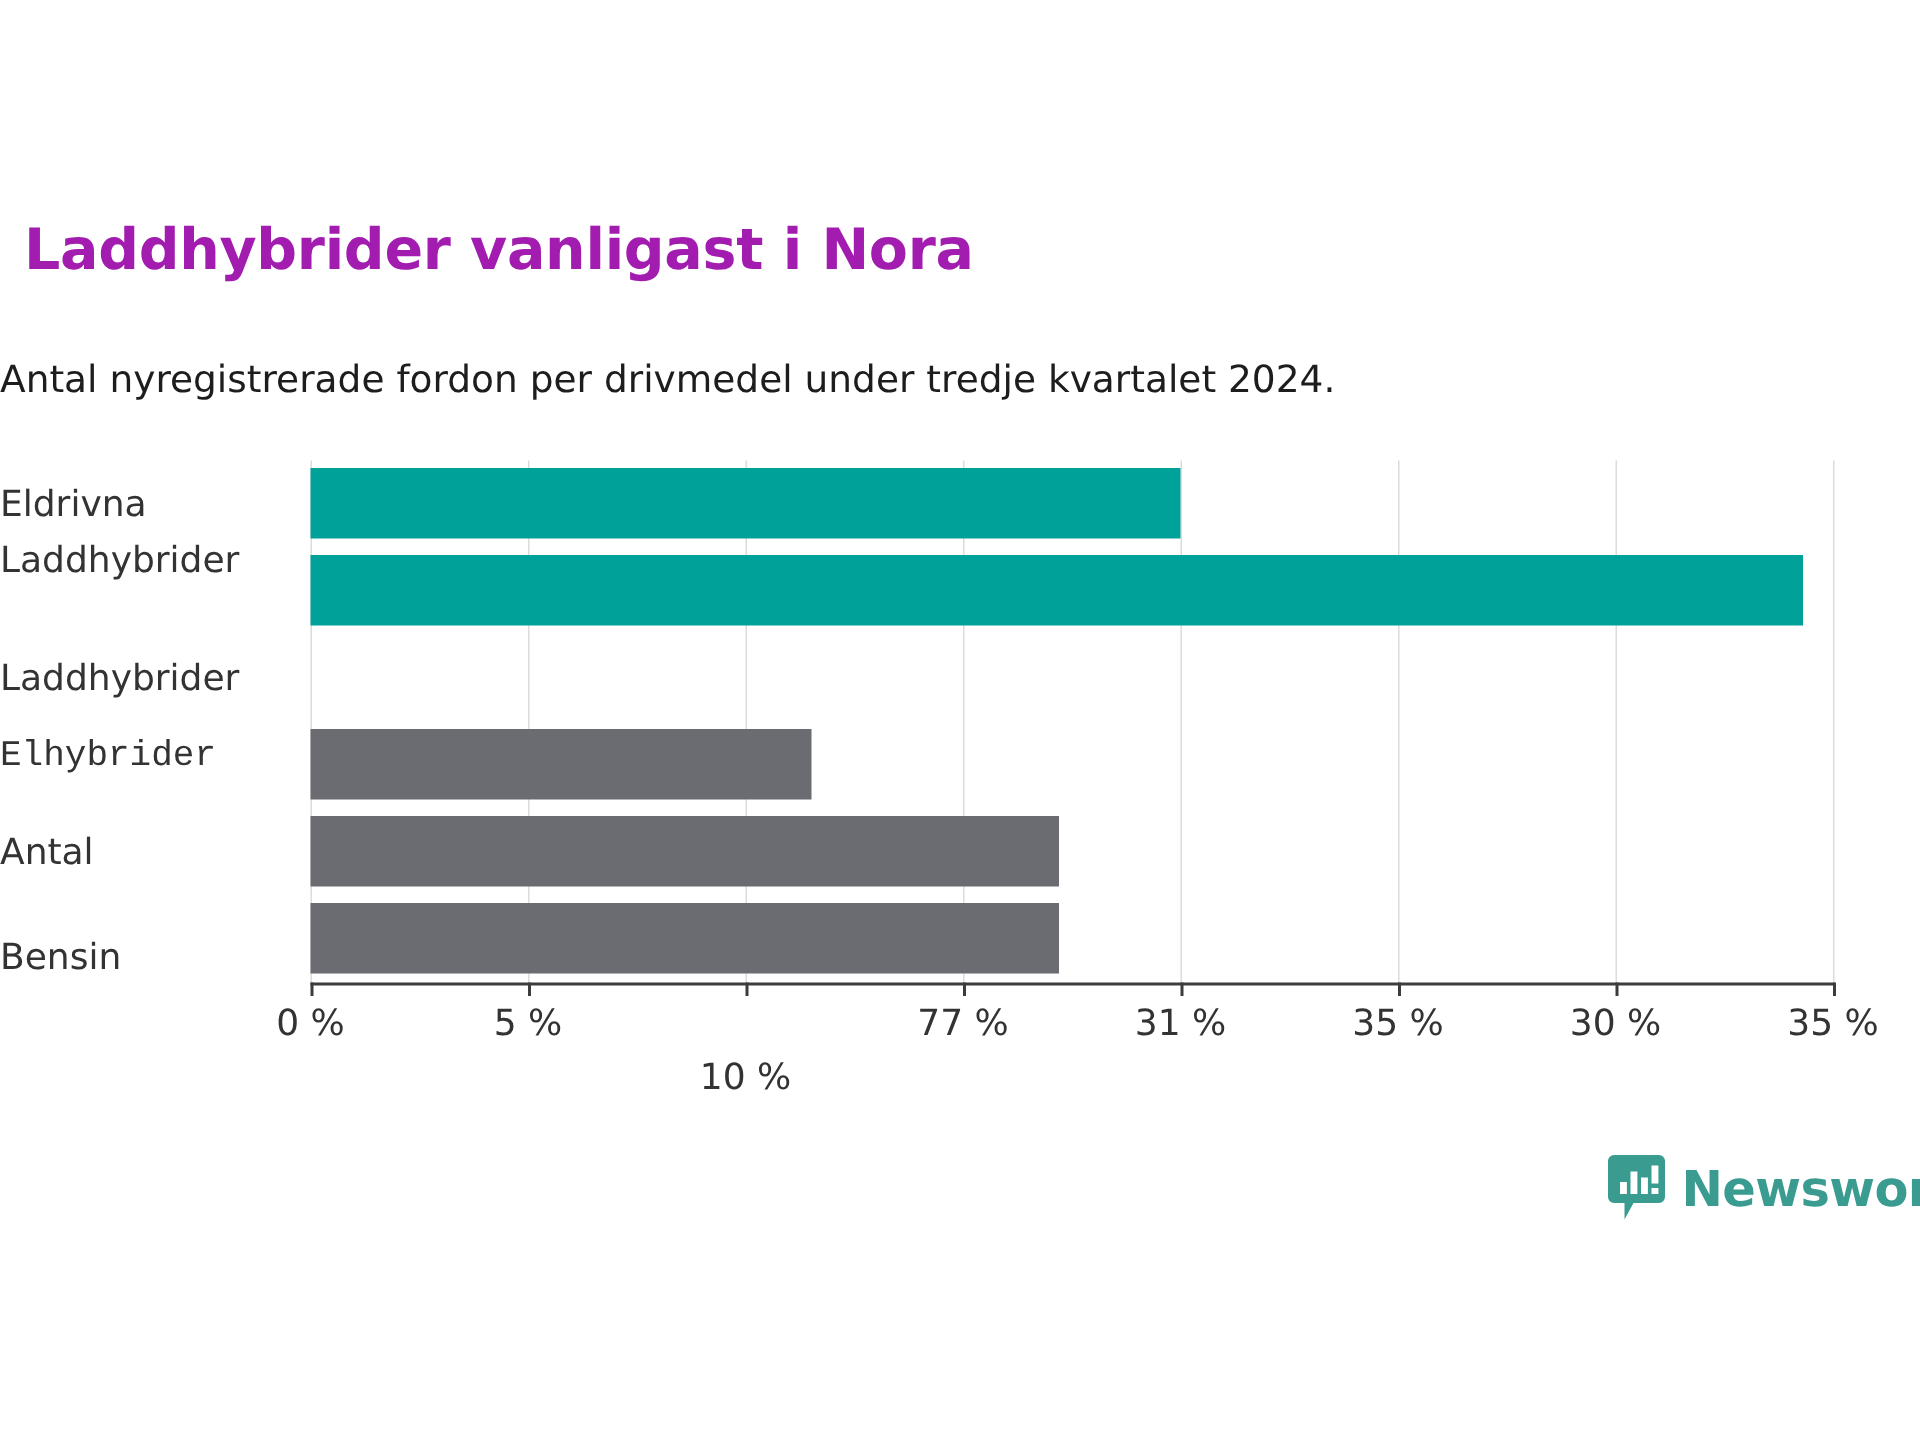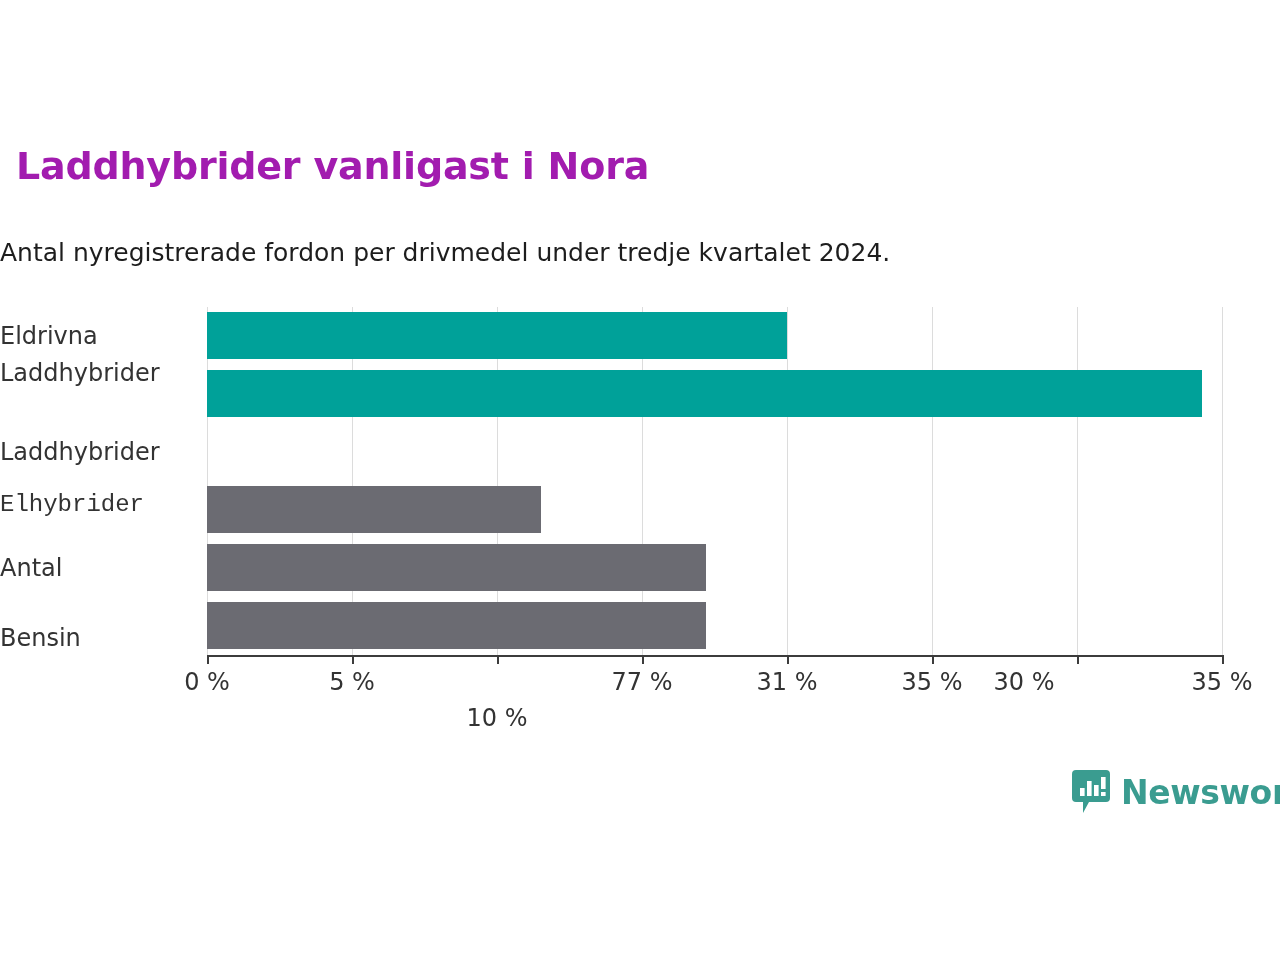--- a/index.html
+++ b/index.html
@@ -176,21 +176,21 @@
       <div class="cat-label" style="top: 614px; margin-top: 12px;">Bensin</div>
     </div>
 
   <div id="tick-labels">
       <div class="tick-label" style="left: 137px;">0 %</div>
       <div class="tick-label" style="left: 282px;">5 %</div>
       <div class="tick-label" style="left: 427px; margin-top: 36px;">10 %</div>
       <div class="tick-label" style="left: 572px;">77 %</div>
       <div class="tick-label" style="left: 717px;">31 %</div>
       <div class="tick-label" style="left: 862px;">35 %</div>
-      <div class="tick-label" style="left: 954px;">30 %</div>
+      <div class="tick-label" style="left: 1007px;">30 %</div>
       <div class="tick-label" style="left: 1152px;">35 %</div>
     </div>
 
 <div class="axis-tick" style="left: 207px;"></div>
     <div class="axis-tick" style="left: 352px;"></div>
     <div class="axis-tick" style="left: 497px;"></div>
     <div class="axis-tick" style="left: 642px;"></div>
     <div class="axis-tick" style="left: 787px;"></div>
     <div class="axis-tick" style="left: 932px;"></div>
     <div class="axis-tick" style="left: 1077px;"></div>

